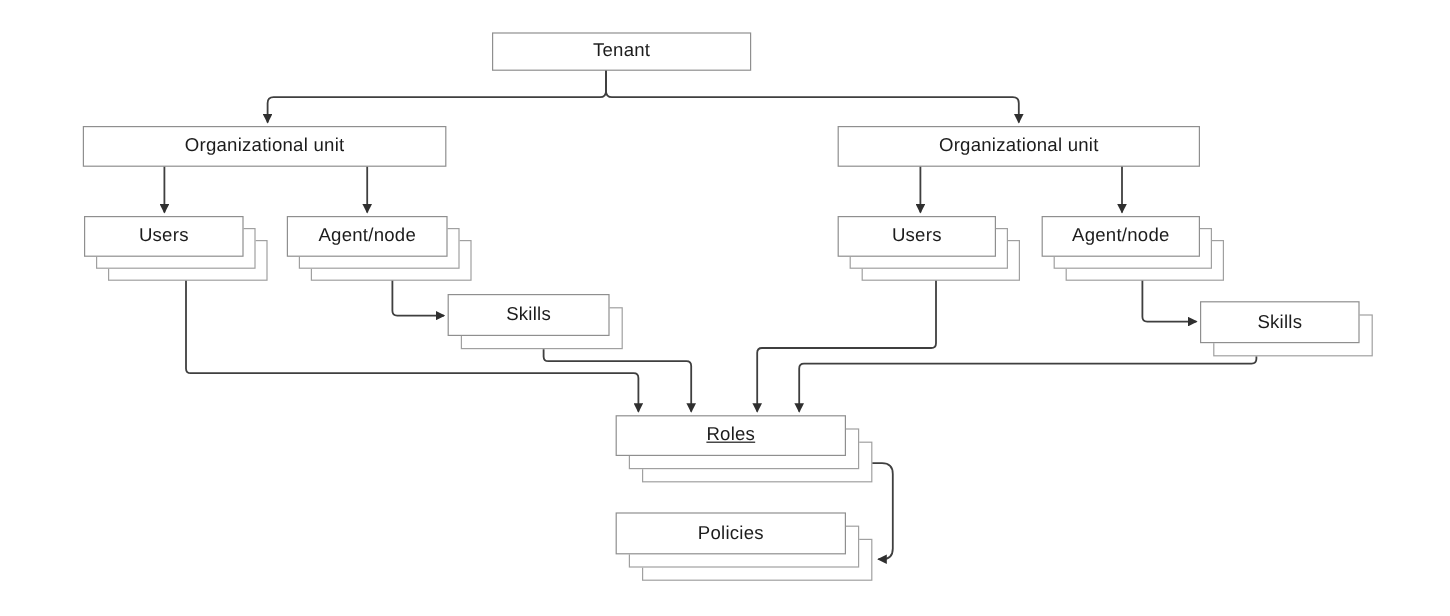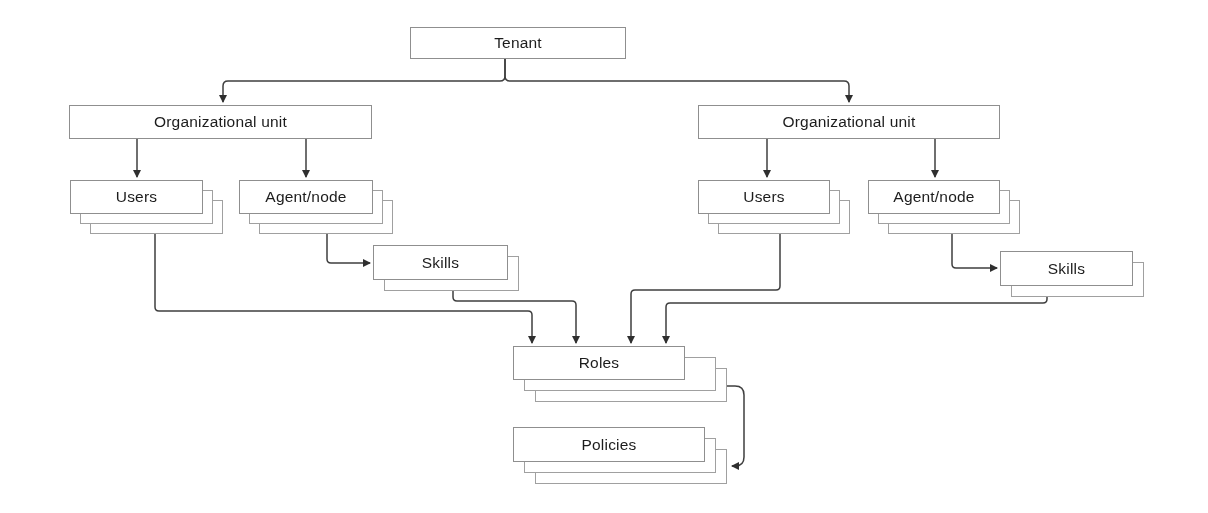--- a/index.html
+++ b/index.html
@@ -121,21 +121,21 @@
   <div class="node" style="left:1000px;top:251px;">
     <div class="copy" style="left:11px;top:11px;width:133px;height:35px;"></div>
     <div class="box" style="left:0;top:0;width:133px;height:35px;">
       <span>Skills</span>
     </div>
   </div>
 
   <div class="node" style="left:513px;top:346px;">
     <div class="copy" style="left:22px;top:22px;width:192px;height:34px;"></div>
     <div class="copy" style="left:11px;top:11px;width:192px;height:34px;"></div>
-    <div class="box" style="left:0;top:0;width:172px;height:34px;">
+    <div class="box" style="left:0;top:0;width:192px;height:34px;text-decoration:underline;">
       <span>Roles</span>
     </div>
   </div>
 
   <div class="node" style="left:513px;top:427px;">
     <div class="copy" style="left:22px;top:22px;width:192px;height:35px;"></div>
     <div class="copy" style="left:11px;top:11px;width:192px;height:35px;"></div>
     <div class="box" style="left:0;top:0;width:192px;height:35px;text-align:center;">
       <span>Policies</span>
     </div>

